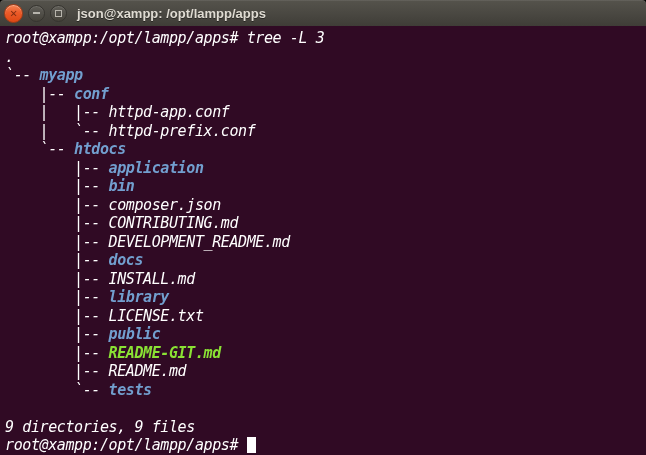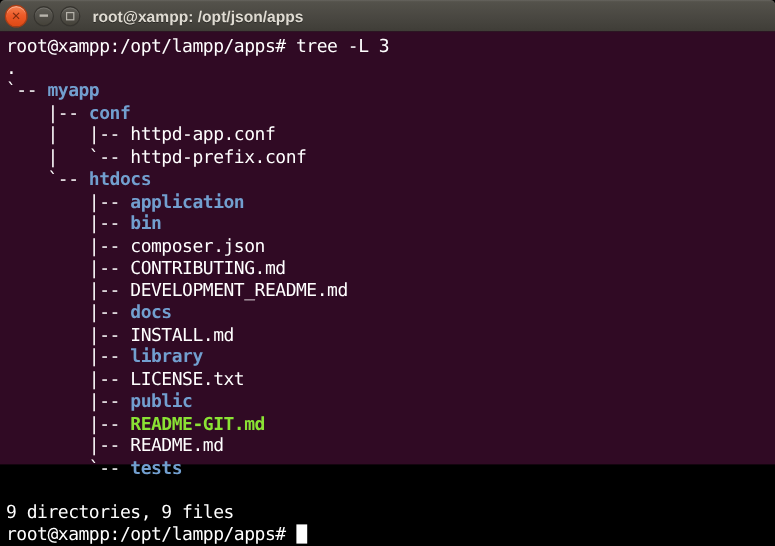--- a/index.html
+++ b/index.html
@@ -49,25 +49,26 @@
   }
   .title-text{
     margin-left:10px;
     font-size:13px;font-weight:bold;
     color:#dfdbd2;
     text-shadow:0 1px 0 rgba(0,0,0,0.4);
     white-space:nowrap;
   }
   
   .terminal{
-    height:361px;
+    height:429px;
     background:var(--terminal-bg,#300a24);
     box-sizing:border-box;
     padding:3px 0 0 5px;
     cursor:text;
+    font-style:italic;
   }
   .terminal pre{
     margin:0;
     font-family:"DejaVu Sans Mono","Liberation Mono",monospace;
     font-size:15px;
     line-height:18.5px;
     letter-spacing:-0.4px;
   }
   .term-line{white-space:pre;min-height:18.5px;}
   .seg-fg{color:var(--fg,#ffffff);}
@@ -88,20 +89,20 @@
   <div class="titlebar">
     <div class="winbtn btn-close">
       <span class="glyph">✕</span>
     </div>
     <div class="winbtn btn-min">
       <span class="glyph"></span>
     </div>
     <div class="winbtn btn-max">
       <span class="glyph"></span>
     </div>
-    <div class="title-text">root@xampp: /opt/json/apps</div>
+    <div class="title-text">json@xampp: /opt/lampp/apps</div>
   </div>
 
   <div class="terminal">
     <pre id="term-output"><div class="term-line"><span class="seg-fg">root@xampp:/opt/lampp/apps# tree -L 3</span></div><div class="term-line"><span class="seg-fg">.</span></div><div class="term-line"><span class="seg-fg">`-- </span><span class="seg-dir">myapp</span></div><div class="term-line"><span class="seg-fg">    |-- </span><span class="seg-dir">conf</span></div><div class="term-line"><span class="seg-fg">    |   |-- httpd-app.conf</span></div><div class="term-line"><span class="seg-fg">    |   `-- httpd-prefix.conf</span></div><div class="term-line"><span class="seg-fg">    `-- </span><span class="seg-dir">htdocs</span></div><div class="term-line"><span class="seg-fg">        |-- </span><span class="seg-dir">application</span></div><div class="term-line"><span class="seg-fg">        |-- </span><span class="seg-dir">bin</span></div><div class="term-line"><span class="seg-fg">        |-- composer.json</span></div><div class="term-line"><span class="seg-fg">        |-- CONTRIBUTING.md</span></div><div class="term-line"><span class="seg-fg">        |-- DEVELOPMENT_README.md</span></div><div class="term-line"><span class="seg-fg">        |-- </span><span class="seg-dir">docs</span></div><div class="term-line"><span class="seg-fg">        |-- INSTALL.md</span></div><div class="term-line"><span class="seg-fg">        |-- </span><span class="seg-dir">library</span></div><div class="term-line"><span class="seg-fg">        |-- LICENSE.txt</span></div><div class="term-line"><span class="seg-fg">        |-- </span><span class="seg-dir">public</span></div><div class="term-line"><span class="seg-fg">        |-- </span><span class="seg-exec">README-GIT.md</span></div><div class="term-line"><span class="seg-fg">        |-- README.md</span></div><div class="term-line"><span class="seg-fg">        `-- </span><span class="seg-dir">tests</span></div><div class="term-line"><span class="seg-fg"></span></div><div class="term-line"><span class="seg-fg">9 directories, 9 files</span></div><div class="term-line"><span class="seg-fg">root@xampp:/opt/lampp/apps# </span><span class="cursor"></span></div></pre>
   </div>
 
 </div>
 
 </body></html>

